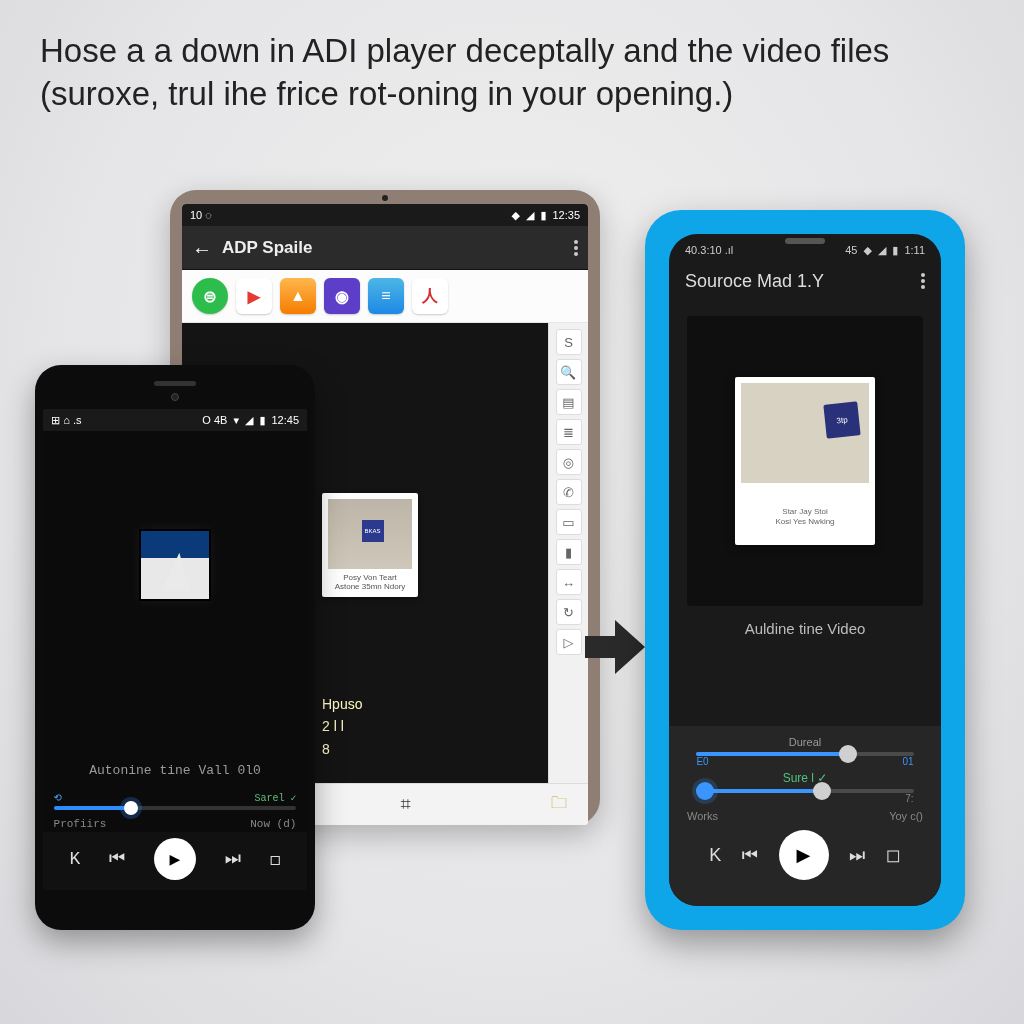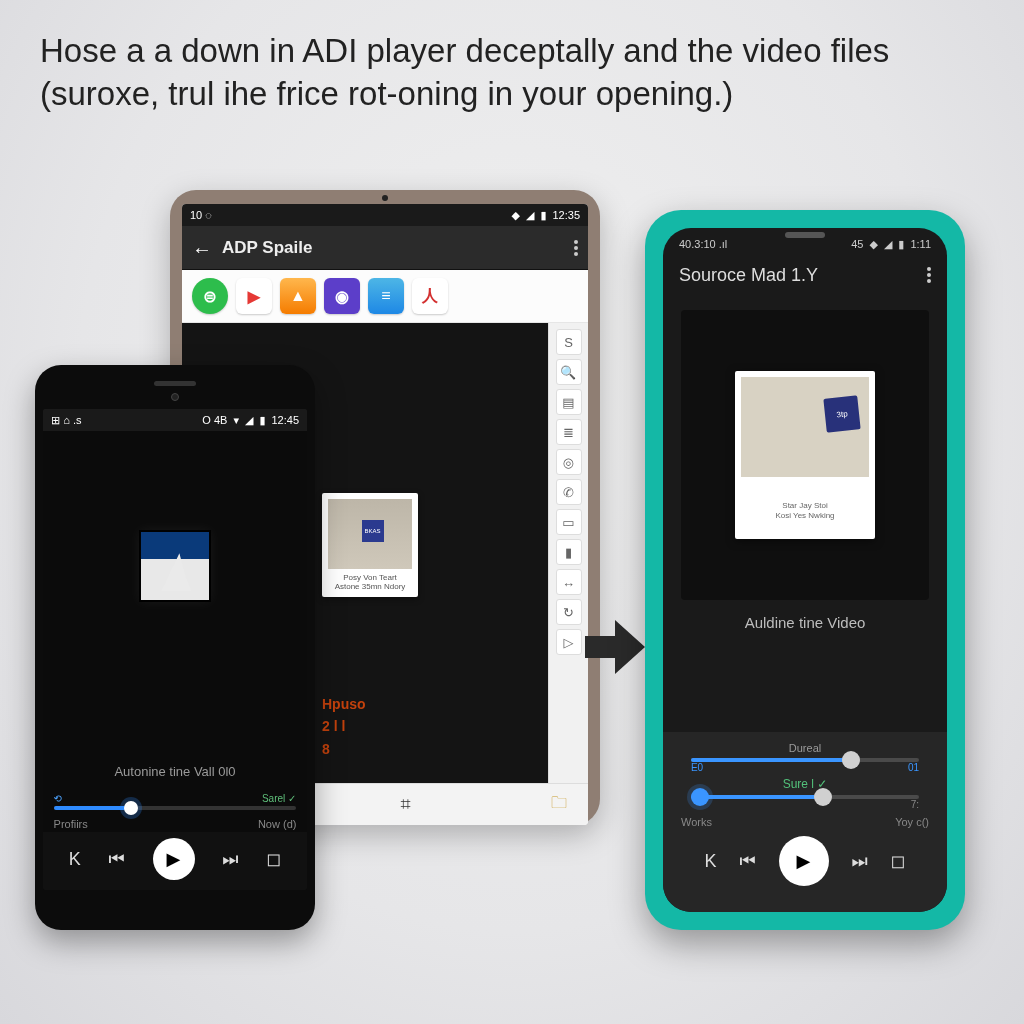--- a/index.html
+++ b/index.html
@@ -72,40 +72,40 @@
 
   .thumb-card {
     position: absolute; left: 140px; top: 170px; width: 96px; background: #fff;
     border-radius: 2px; padding: 6px; font-size: 8px; color: #555; text-align: center;
     box-shadow: 0 2px 6px rgba(0,0,0,.4);
   }
   .thumb-card .img { height: 70px; background: linear-gradient(#bdb6a8,#cfc8ba); margin-bottom: 4px; position: relative; }
   .thumb-card .img .stamp { position: absolute; left: 40%; top: 30%; width: 22px; height: 22px; background: #2b3a8f; color: #fff; font-size: 6px; display: flex; align-items: center; justify-content: center; }
 
   .tablet-info {
-    position: absolute; left: 140px; top: 370px; color: #c2410c; font-size: 14px; line-height: 1.6; font-weight: bold;
+    position: absolute; left: 140px; top: 370px; color: #fef9c3; font-size: 14px; line-height: 1.6;
   }
 
   .tablet-bottombar {
     height: 42px; background: #f3f3f3; border-top: 1px solid #ddd;
     display: flex; align-items: center; justify-content: space-between; padding: 0 20px;
     font-size: 15px; color: #555; letter-spacing: 1px;
   }
 
   
   .phone1 {
     position: absolute; left: 35px; top: 365px; width: 280px; height: 565px;
     background: #0c0c0c; border-radius: 26px; padding: 44px 8px 40px;
     box-shadow: 0 12px 30px rgba(0,0,0,.35);
   }
   .phone1 .earpiece { position: absolute; left: 50%; top: 16px; transform: translateX(-50%); width: 42px; height: 5px; background: #333; border-radius: 3px; }
   .phone1 .cam { position: absolute; left: 50%; top: 28px; transform: translateX(-50%); width: 8px; height: 8px; background: #222; border: 1px solid #444; border-radius: 50%; }
   .phone1 .screen { width: 100%; height: 100%; background: #111; border-radius: 2px; overflow: hidden; display: flex; flex-direction: column; }
 
-  .player-body { flex: 1; background: #0b0b0b; position: relative; display: flex; flex-direction: column; align-items: center; justify-content: flex-end; }
+  .player-body { flex: 1; background: #0b0b0b; position: relative; display: flex; flex-direction: column; align-items: center; justify-content: flex-end; font-family: Liberation Mono, monospace; }
   .album {
     width: 72px; height: 72px; margin-top: -40px;
     background: linear-gradient(#0a3a7a 40%, #e8e8e8 40%);
     border: 2px solid #000; box-shadow: 0 0 12px rgba(255,255,255,.06);
     position: relative;
   }
   .album .shape { position: absolute; left: 30%; top: 32%; width: 30px; height: 38px; background: #eaeaea; clip-path: polygon(0 100%, 60% 0, 80% 60%, 100% 100%); }
   .track-title { color: #9a9a9a; font-size: 13px; margin: 24px 0 10px; }
 
   .seek-wrap { width: 92%; margin: 4px auto 2px; position: relative; }
@@ -127,21 +127,21 @@
   }
   .ctrl { color: #ddd; font-size: 18px; }
   .playbtn {
     width: 42px; height: 42px; border-radius: 50%; background: #fff; color: #000;
     display: flex; align-items: center; justify-content: center; font-size: 18px;
   }
 
   
   .phone2 {
     position: absolute; left: 645px; top: 210px; width: 320px; height: 720px;
-    background: #14b8a6; border-radius: 36px; padding: 18px;
+    background: #0ea5e9; border-radius: 36px; padding: 24px;
     box-shadow: 0 14px 34px rgba(0,0,0,.35);
   }
   .phone2 .screen {
     width: 100%; height: 100%; background: #1a1a1a; border-radius: 28px; overflow: hidden;
     display: flex; flex-direction: column; position: relative;
   }
   .phone2 .notch { position: absolute; left: 50%; top: 4px; transform: translateX(-50%); width: 40px; height: 6px; background: #555; border-radius: 3px; }
 
   .phone2 .statusbar { background: transparent; color: #ccc; padding: 4px 16px 0; height: 28px; }
   .phone2 .appbar { background: transparent; border: none; padding: 4px 16px 10px; }

